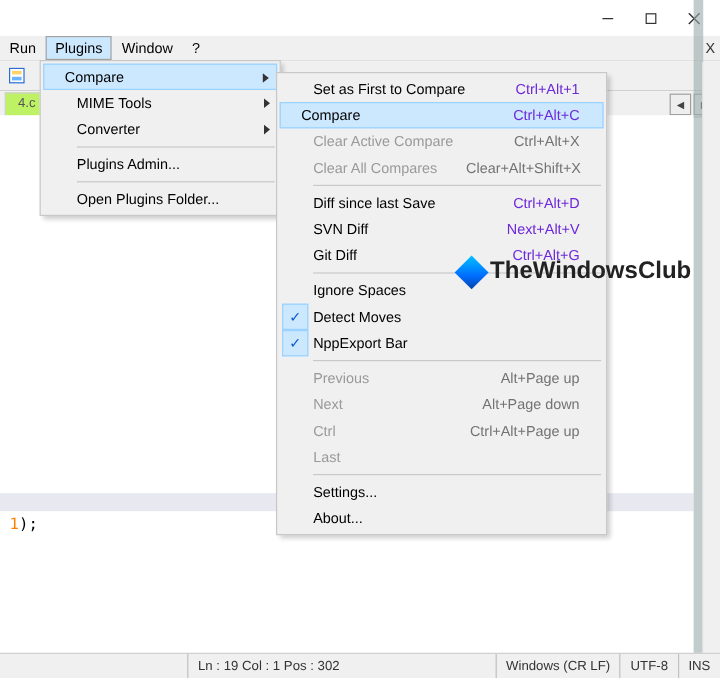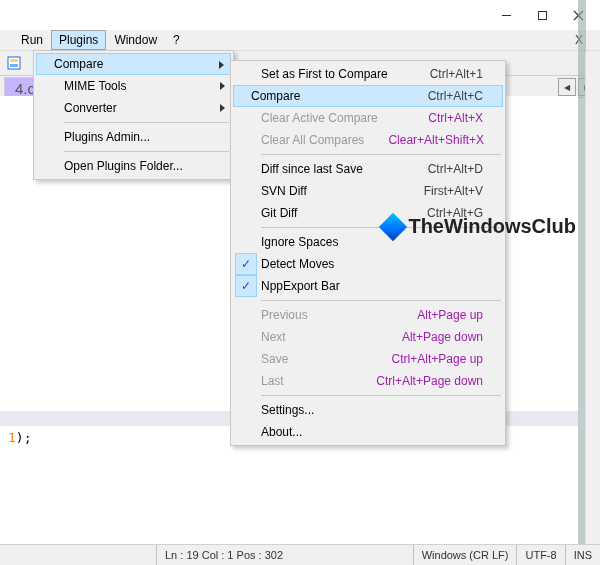--- a/index.html
+++ b/index.html
@@ -4,31 +4,31 @@
 <style>
 html,body{margin:0;padding:0;width:600px;height:565px;overflow:hidden;
  font-family:"Segoe UI",Tahoma,sans-serif;font-size:12px;color:#000;
  background:#fff;position:relative}
 .titlebar{height:30px;background:#fff;display:flex;justify-content:flex-end;
  align-items:center;padding-right:4px}
 .titlebtn{width:36px;height:26px;display:flex;align-items:center;
  justify-content:center;color:#333}
 .titlebtn svg{width:11px;height:11px}
 .menubar{height:20px;background:#f0f0f0;display:flex;align-items:center;
- padding:0 13px;font-size:12px;border-bottom:1px solid #e0e0e0}
+ padding:0 0;font-size:12px;border-bottom:1px solid #e0e0e0}
 .menuitem{padding:2px 8px;height:16px;line-height:16px}
 .menuitem.open{background:#cce8ff;border:1px solid #a3a3a3;padding:1px 7px}
 .menuright{margin-left:auto;padding-right:4px;color:#333}
 .toolbar{height:24px;background:#f0f0f0;display:flex;align-items:center;
  padding:0 4px;border-bottom:1px solid #d0d0d0}
 .toolbtn{width:18px;height:18px;margin-right:2px;border:1px solid transparent;
  display:flex;align-items:center;justify-content:center}
 .tabbar{height:21px;background:#f0f0f0;display:flex;align-items:center;
  padding:0 4px;border-bottom:1px solid #d0d0d0;position:relative}
-.tab{padding:2px 10px;font-size:15px;color:#555;background:#c4b5fd;
+.tab{padding:2px 10px;font-size:11px;color:#555;background:#bef264;
  border:1px solid #d0d0d0;border-bottom:none;height:15px}
 .tabnav{position:absolute;right:4px;top:2px;display:flex}
 .navbtn{width:16px;height:16px;border:1px solid #a0a0a0;background:#eee;
  display:flex;align-items:center;justify-content:center;font-size:8px;
  margin-left:2px;color:#444}
 .editor{position:absolute;left:0;right:22px;top:96px;bottom:20px;background:#fff}
 .hl{position:absolute;left:0;right:0;height:15px;top:315px;background:#e8e8f0}
 .codeline{position:absolute;left:8px;top:334px;font-family:Consolas,monospace;
  font-size:13px}
 .codeline .num{color:#ff8000}
@@ -47,22 +47,22 @@
 .dropdown{position:absolute;background:#f0f0f0;border:1px solid #c8c8c8;
  box-shadow:3px 3px 4px rgba(0,0,0,.2);padding:2px}
 .dd1{left:33px;top:50px;width:195px}
 .dd2{left:230px;top:60px;width:270px}
 .dditem{display:flex;align-items:center;height:22px;padding:0 20px 0 28px;
  position:relative;white-space:nowrap}
 .dditem.hi{background:#cce8ff;border:1px solid #99d1ff;height:20px;
  padding:0 19px 0 17px}
 .dditem.dis{color:#9a9a9a}
 .dditem .lab{flex:1}
-.dditem .sc{margin-left:24px;color:#404040;font-size:12px}
-.dditem.dis .sc{color:#a21caf}
+.dditem .sc{margin-left:24px;color:#6d28d9;font-size:12px}
+.dditem.dis .sc{color:#737373}
 .dditem .arrow{position:absolute;right:6px;top:7px;width:0;height:0;
  border-top:4px solid transparent;border-bottom:4px solid transparent;
  border-left:5px solid #333}
 .ddsep{height:1px;background:#c8c8c8;margin:3px 2px 3px 28px}
 .ddcheck{position:absolute;left:2px;top:0;width:22px;height:22px;
  background:#cce8ff;border:1px solid #99d1ff;box-sizing:border-box;
  display:flex;align-items:center;justify-content:center;color:#0b57d0;
  font-size:12px}
 
 .watermark{position:absolute;right:24px;top:215px;font-size:20px;
@@ -165,21 +165,21 @@
       <span class="lab">Clear All Compares</span>
       <span class="sc">Clear+Alt+Shift+X</span>
     </div>
     <div class="ddsep"></div>
     <div class="dditem">
       <span class="lab">Diff since last Save</span>
       <span class="sc">Ctrl+Alt+D</span>
     </div>
     <div class="dditem">
       <span class="lab">SVN Diff</span>
-      <span class="sc">First+Alt+V</span>
+      <span class="sc">Next+Alt+V</span>
     </div>
     <div class="dditem">
       <span class="lab">Git Diff</span>
       <span class="sc">Ctrl+Alt+G</span>
     </div>
     <div class="ddsep"></div>
     <div class="dditem">
       <span class="lab">Ignore Spaces</span>
     </div>
     <div class="dditem">
@@ -193,26 +193,25 @@
     <div class="ddsep"></div>
     <div class="dditem dis">
       <span class="lab">Previous</span>
       <span class="sc">Alt+Page up</span>
     </div>
     <div class="dditem dis">
       <span class="lab">Next</span>
       <span class="sc">Alt+Page down</span>
     </div>
     <div class="dditem dis">
-      <span class="lab">Save</span>
+      <span class="lab">Ctrl</span>
       <span class="sc">Ctrl+Alt+Page up</span>
     </div>
     <div class="dditem dis">
       <span class="lab">Last</span>
-      <span class="sc">Ctrl+Alt+Page down</span>
     </div>
     <div class="ddsep"></div>
     <div class="dditem">
       <span class="lab">Settings...</span>
     </div>
     <div class="dditem">
       <span class="lab">About...</span>
     </div>
   </div>
 

